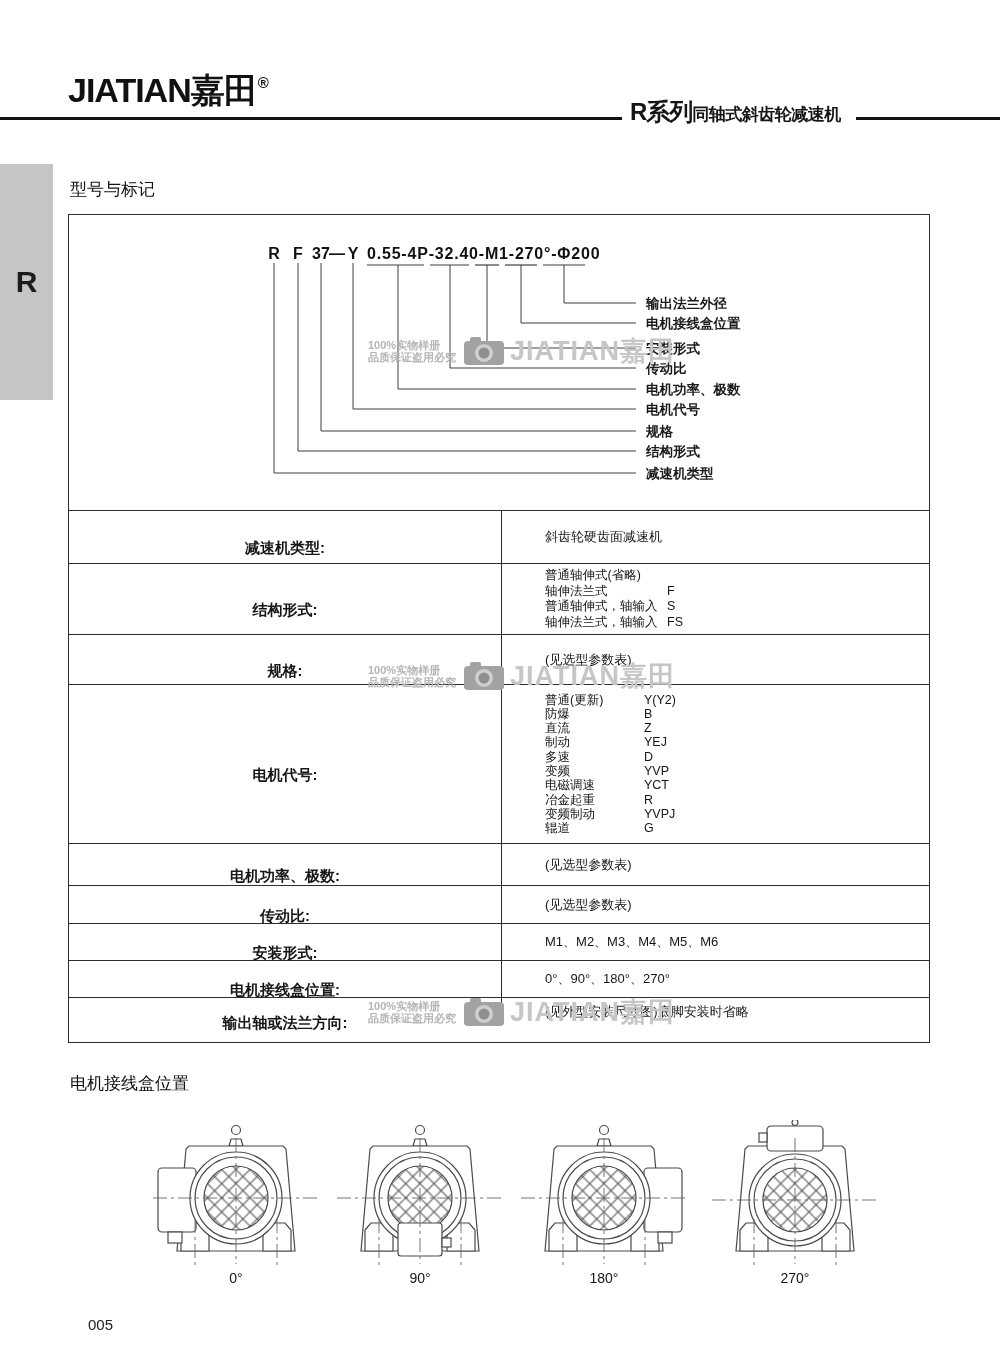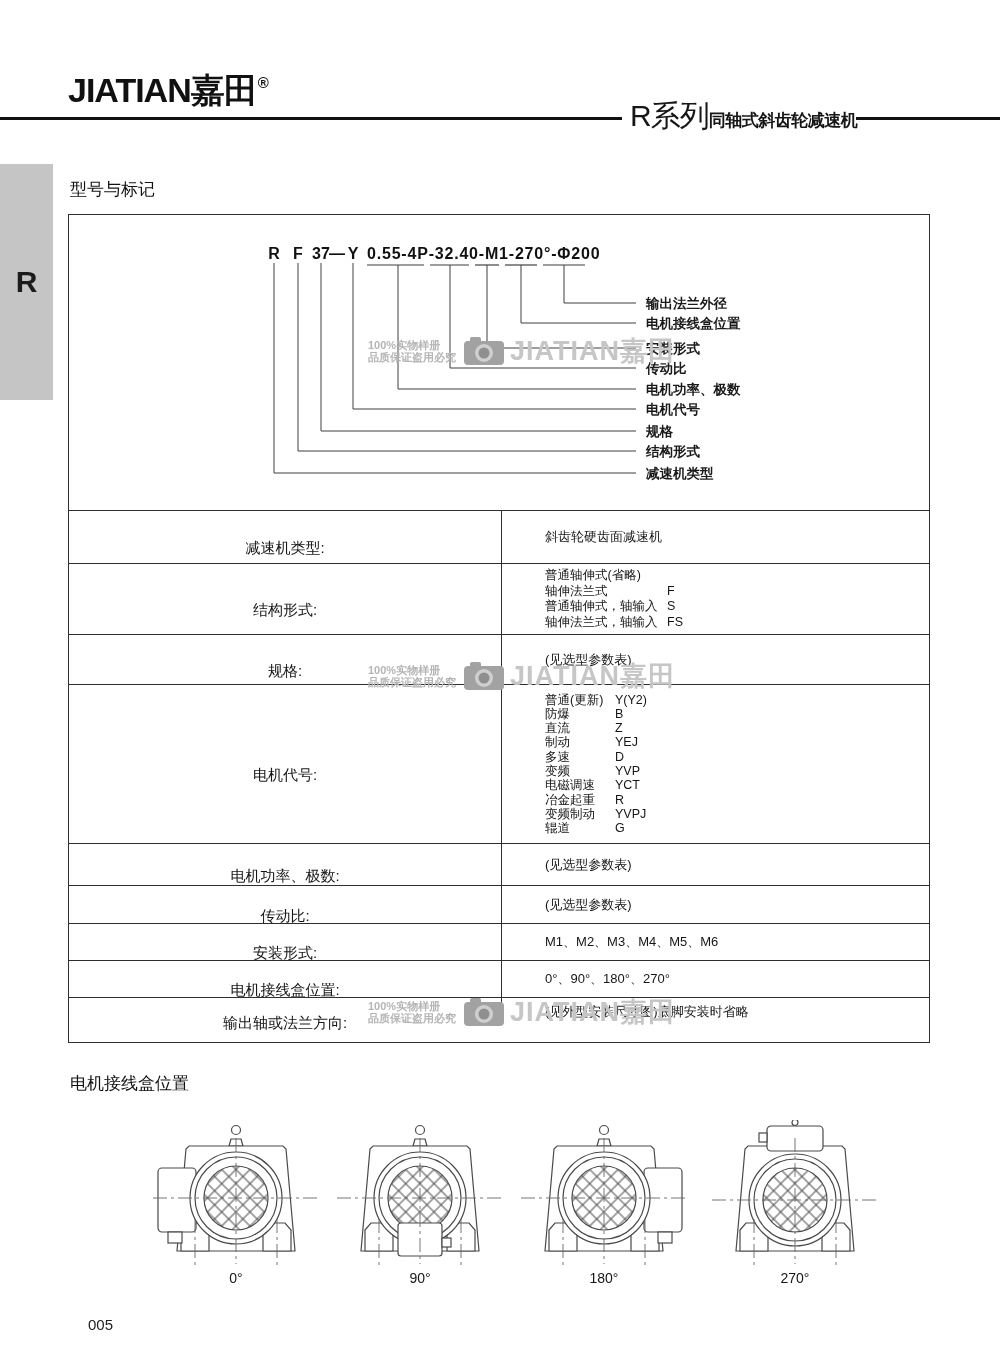--- a/index.html
+++ b/index.html
@@ -7,41 +7,41 @@
     width:1000px;height:1357px;position:relative;background:#ffffff;
     font-family:"Liberation Sans",sans-serif;color:#161616;overflow:hidden;
   }
   .abs{position:absolute;}
 
   
   .logo{left:68px;top:68px;font-size:34px;font-weight:bold;letter-spacing:-1px;color:#111;white-space:nowrap;}
   .logo sup{font-size:15px;font-weight:bold;position:relative;top:-2px;left:1px;}
   .rule-seg{height:3px;background:#111;top:117px;}
   .series-wrap{left:630px;top:96px;width:226px;white-space:nowrap;display:flex;align-items:baseline;}
-  .series-main{font-size:30px;font-weight:normal;letter-spacing:-1px;}
+  .series-main{font-size:24px;font-weight:bold;letter-spacing:-1px;}
   .series-sub{font-size:17px;font-weight:bold;letter-spacing:-0.5px;}
 
   
   .side-tab{left:0;top:164px;width:53px;height:236px;background:#c5c5c5;display:flex;align-items:center;justify-content:center;}
   .side-tab span{font-size:30px;font-weight:bold;color:#1c1c1c;}
 
   .sec-title{font-size:17px;font-weight:normal;color:#111;}
 
   
   .spec-table{left:68px;top:214px;width:862px;height:829px;border:1.5px solid #2e2e2e;box-sizing:border-box;background:transparent;}
   .trow{display:flex;border-top:1.2px solid #2e2e2e;box-sizing:border-box;}
   .tcell-l{width:433px;border-right:1.2px solid #2e2e2e;box-sizing:border-box;display:flex;align-items:center;justify-content:center;}
-  .tcell-l span{font-size:15px;font-weight:normal;margin-top:23px;}
+  .tcell-l span{font-size:15px;font-weight:bold;margin-top:23px;}
   .tcell-r{flex:1;display:flex;align-items:center;padding-left:43px;box-sizing:border-box;font-size:13px;}
   .tcell-r.multi{flex-direction:column;align-items:flex-start;justify-content:center;}
   .pair{display:flex;}
   .pair .nm{width:122px;}
   .pair2 .nm{width:70px;}
   .lines12 .pair{line-height:15.5px;font-size:12.5px;}
-  .lines10 .pair{line-height:14.3px;font-size:12.5px;}
+  .lines10 .pair{line-height:14.3px;font-size:12.5px;gap:29px;}
 
   
   .wm{display:flex;align-items:center;z-index:3;pointer-events:none;}
   .wm-small{font-size:11px;font-weight:bold;color:#b5b5b5;line-height:12.5px;white-space:nowrap;}
   .wm-big{font-size:27px;font-weight:bold;color:#c6c6c6;letter-spacing:1px;white-space:nowrap;margin-left:4px;}
 
   
   .motor-label{font-size:14px;text-align:center;width:70px;}
   .pagenum{left:88px;top:1316px;font-size:15px;color:#222;}
   svg text{font-family:"Liberation Sans",sans-serif;}

